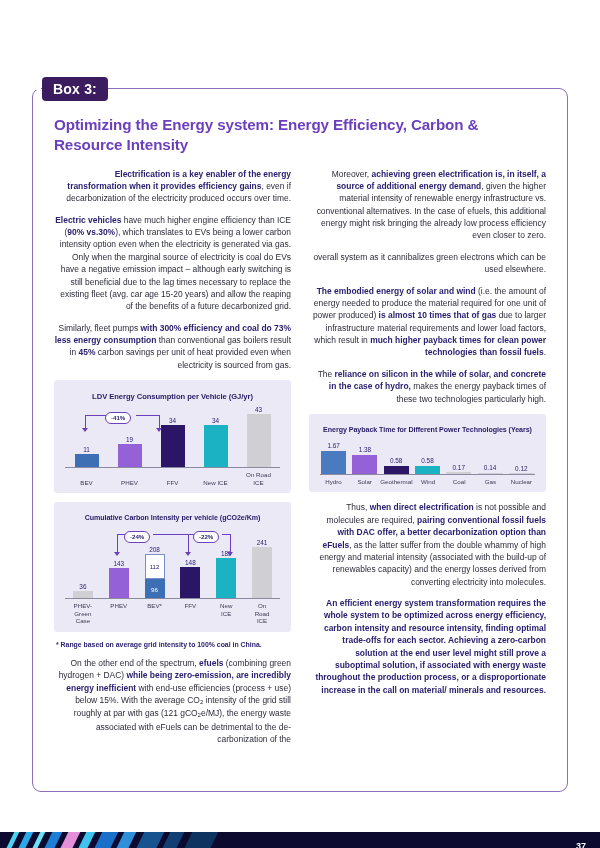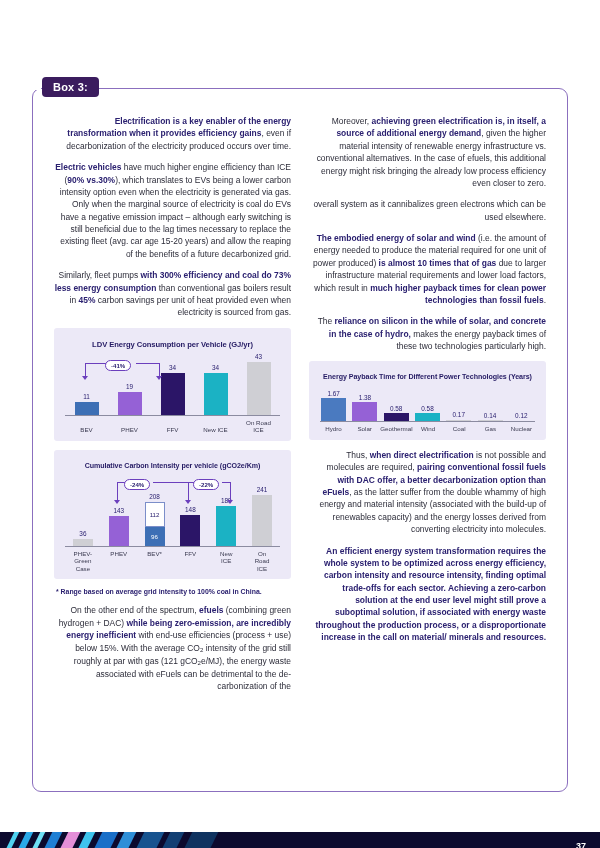--- a/index.html
+++ b/index.html
@@ -15,21 +15,21 @@
   .box-wrap { position:absolute; left:32px; top:88px; width:536px; height:704px; }
   .box-frame {
     position:absolute; inset:0;
     border:1.3px solid #8b6fbe;
     border-radius:9px;
     background:#ffffff;
   }
   .box-tag {
     position:absolute; left:10px; top:-11px;
     background:#3b1c5e; color:#ffffff;
-    font-size:11px; font-weight:bold;
+    font-size:14px; font-weight:bold;
     padding:3.5px 11px 4px 11px;
     border-radius:4px;
     letter-spacing:.2px;
     z-index:4;
   }
   .tag-gap-left {
     position:absolute; left:0px; top:-1px; width:9px; height:2.6px;
     background:#ffffff; z-index:3;
   }
   .box-inner { position:absolute; left:0; top:0; right:0; bottom:0; padding:27px 22px 14px 22px; }
@@ -133,20 +133,21 @@
 
 <div class="page">
 
   <div class="box-wrap">
     <div class="box-frame"></div>
     <div class="tag-gap-left"></div>
     <div class="box-tag">Box 3:</div>
 
     <div class="box-inner">
 
+      <div class="box-title">Optimizing the Energy system: Energy Efficiency, Carbon &amp; Resource Intensity</div>
 
       <div class="cols">
 
         <div class="col">
 
           <p class="body"><b>Electrification is a key enabler of the energy transformation when it provides efficiency gains</b><span>, even if decarbonization of the electricity produced occurs over time.</span></p>
 
           <p class="body"><b>Electric vehicles</b><span> have much higher engine efficiency than ICE (</span><b>90% vs.30%</b><span>), which translates to EVs being a lower carbon intensity option even when the electricity is generated via gas. Only when the marginal source of electricity is coal do EVs have a negative emission impact – although early switching is still beneficial due to the lag times necessary to replace the existing fleet (avg. car age 15-20 years) and allow the reaping of the benefits of a future decarbonized grid.</span></p>
 
           <p class="body"><span>Similarly, fleet pumps </span><b>with 300% efficiency and coal do 73% less energy consumption</b><span> than conventional gas boilers result in </span><b>45%</b><span> carbon savings per unit of heat provided even when electricity is sourced from gas.</span></p>

